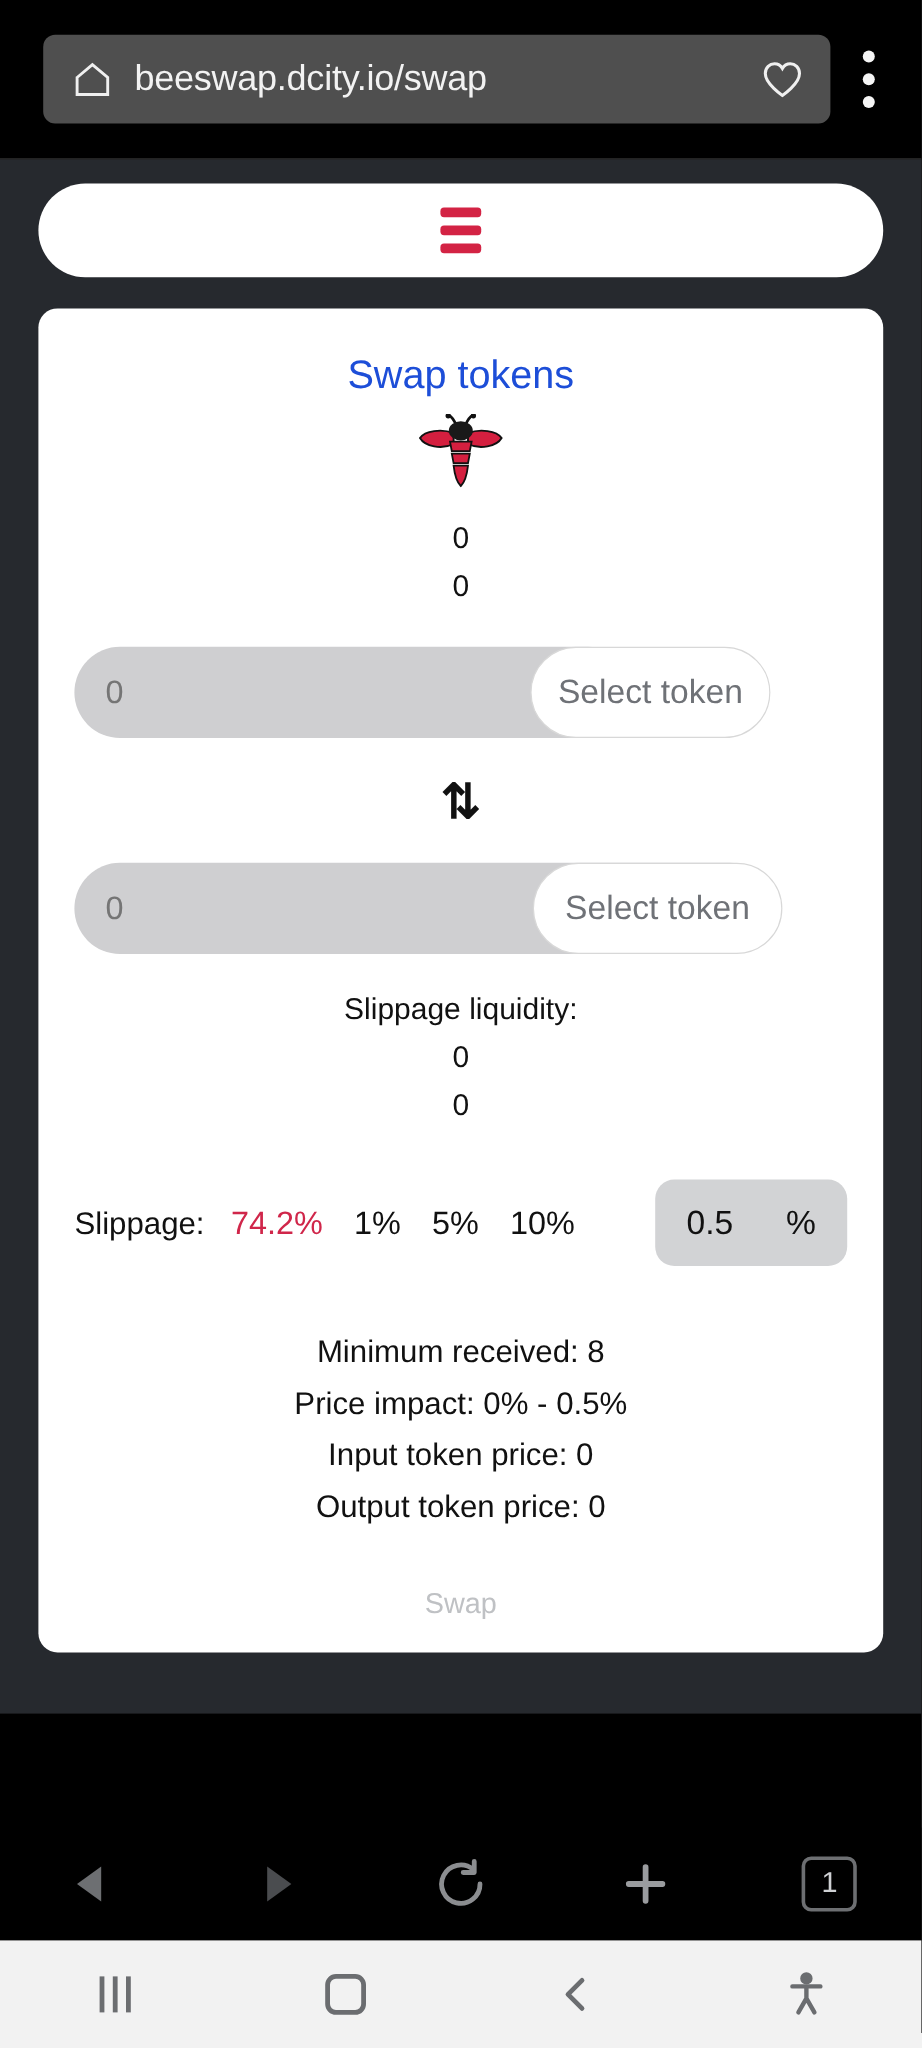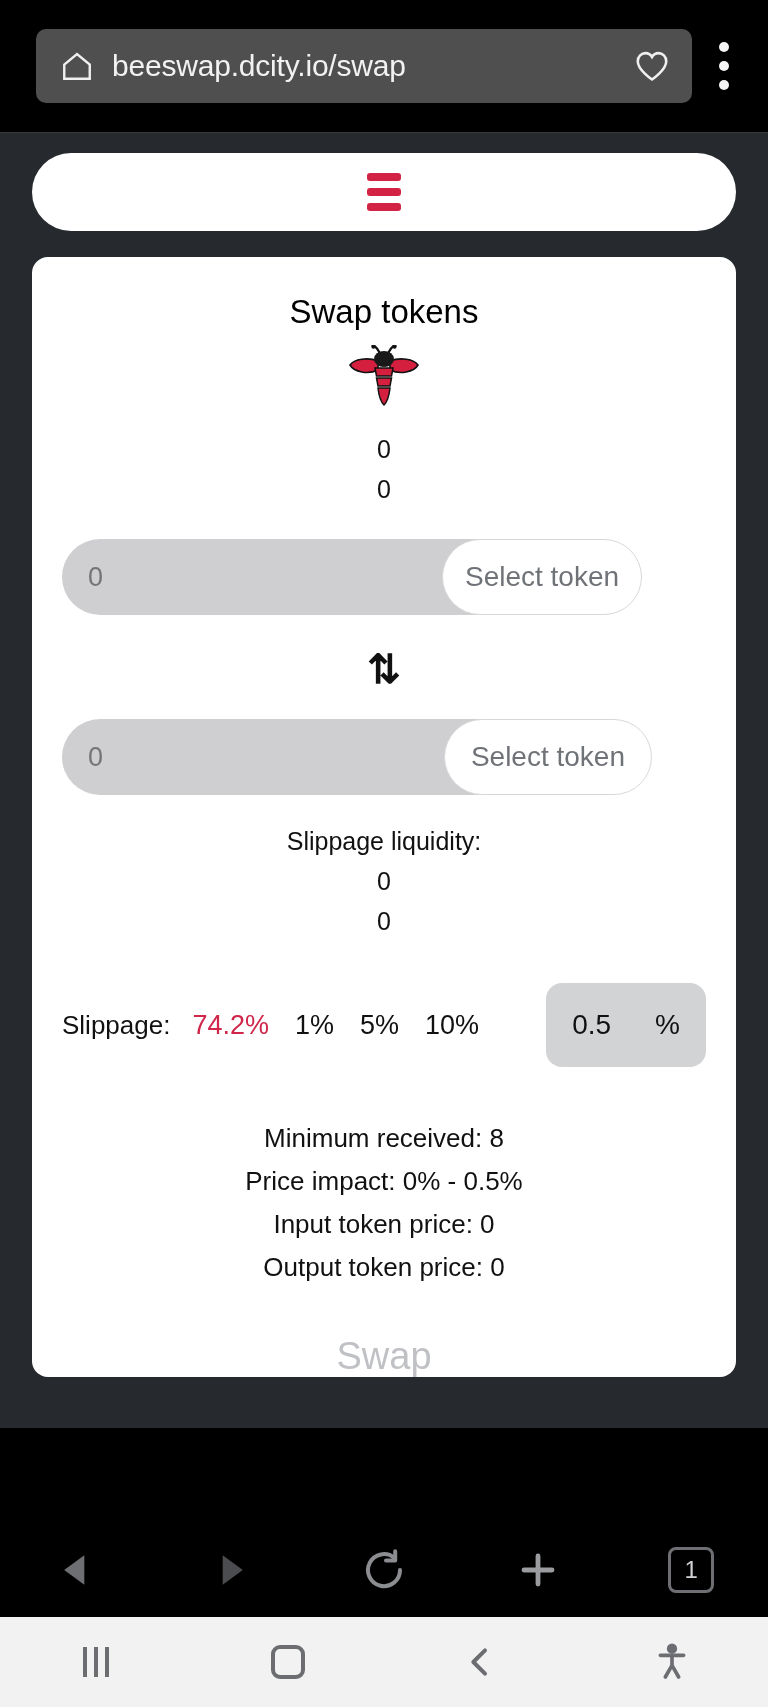--- a/index.html
+++ b/index.html
@@ -43,21 +43,21 @@
   .hamburger { display:flex; flex-direction:column; gap:7px; }
   .hamburger i { display:block; width:34px; height:8px; border-radius:3px; background:#d32344; }
 
   .card {
     background:#fff; border-radius: 16px;
     padding: 36px 30px 40px 30px;
     height: 1120px;
   }
 
   .card-title {
-    text-align:center; font-size: 33px; color:#000000; font-weight: 400;
+    text-align:center; font-size: 33px; color:#1d4ed8; font-weight: 400;
     margin-bottom: 14px;
   }
   .logo-wrap { display:flex; justify-content:center; margin: 6px 0 22px 0; }
 
   .center-txt { text-align:center; color:#111; font-size:25px; line-height: 40px; }
   .bal-label { margin-top: 4px; }
 
   
   .swap-row { display:flex; align-items:center; margin-top: 30px; gap: 0; }
   .field {
@@ -89,30 +89,30 @@
 
   
   .slippage-row {
     display:flex; align-items:center; margin-top: 42px; gap: 0;
   }
   .slip-label { font-size: 26px; color:#111; margin-right: 22px; }
   .slip-opt { font-size: 27px; color:#111; margin-right: 26px; }
   .slip-opt.active { color:#d0264a; }
   .slip-input {
     margin-left:auto; background:#d2d3d5; border-radius: 16px;
-    height: 84px; display:flex; align-items:center; padding: 0 26px; gap: 44px;
+    height: 72px; display:flex; align-items:center; padding: 0 26px; gap: 44px;
   }
   .slip-input .val { font-size: 28px; color:#111; }
   .slip-input .pct { font-size: 28px; color:#111; }
 
   .summary { margin-top: 50px; text-align:center; }
   .summary div { font-size: 26px; color:#111; line-height: 43px; }
 
   .swap-btn {
-    margin-top: 46px; text-align:center; color:#bfc1c4; font-size: 38px;
+    margin-top: 46px; text-align:center; color:#bfc1c4; font-size: 24px;
   }
 
   
   .browser-bottom {
     position:absolute; left:0; right:0; bottom: 90px; height: 94px;
     background:#000; display:flex; align-items:center;
   }
   .browser-bottom > div {
     flex:1; display:flex; align-items:center; justify-content:center;
   }

